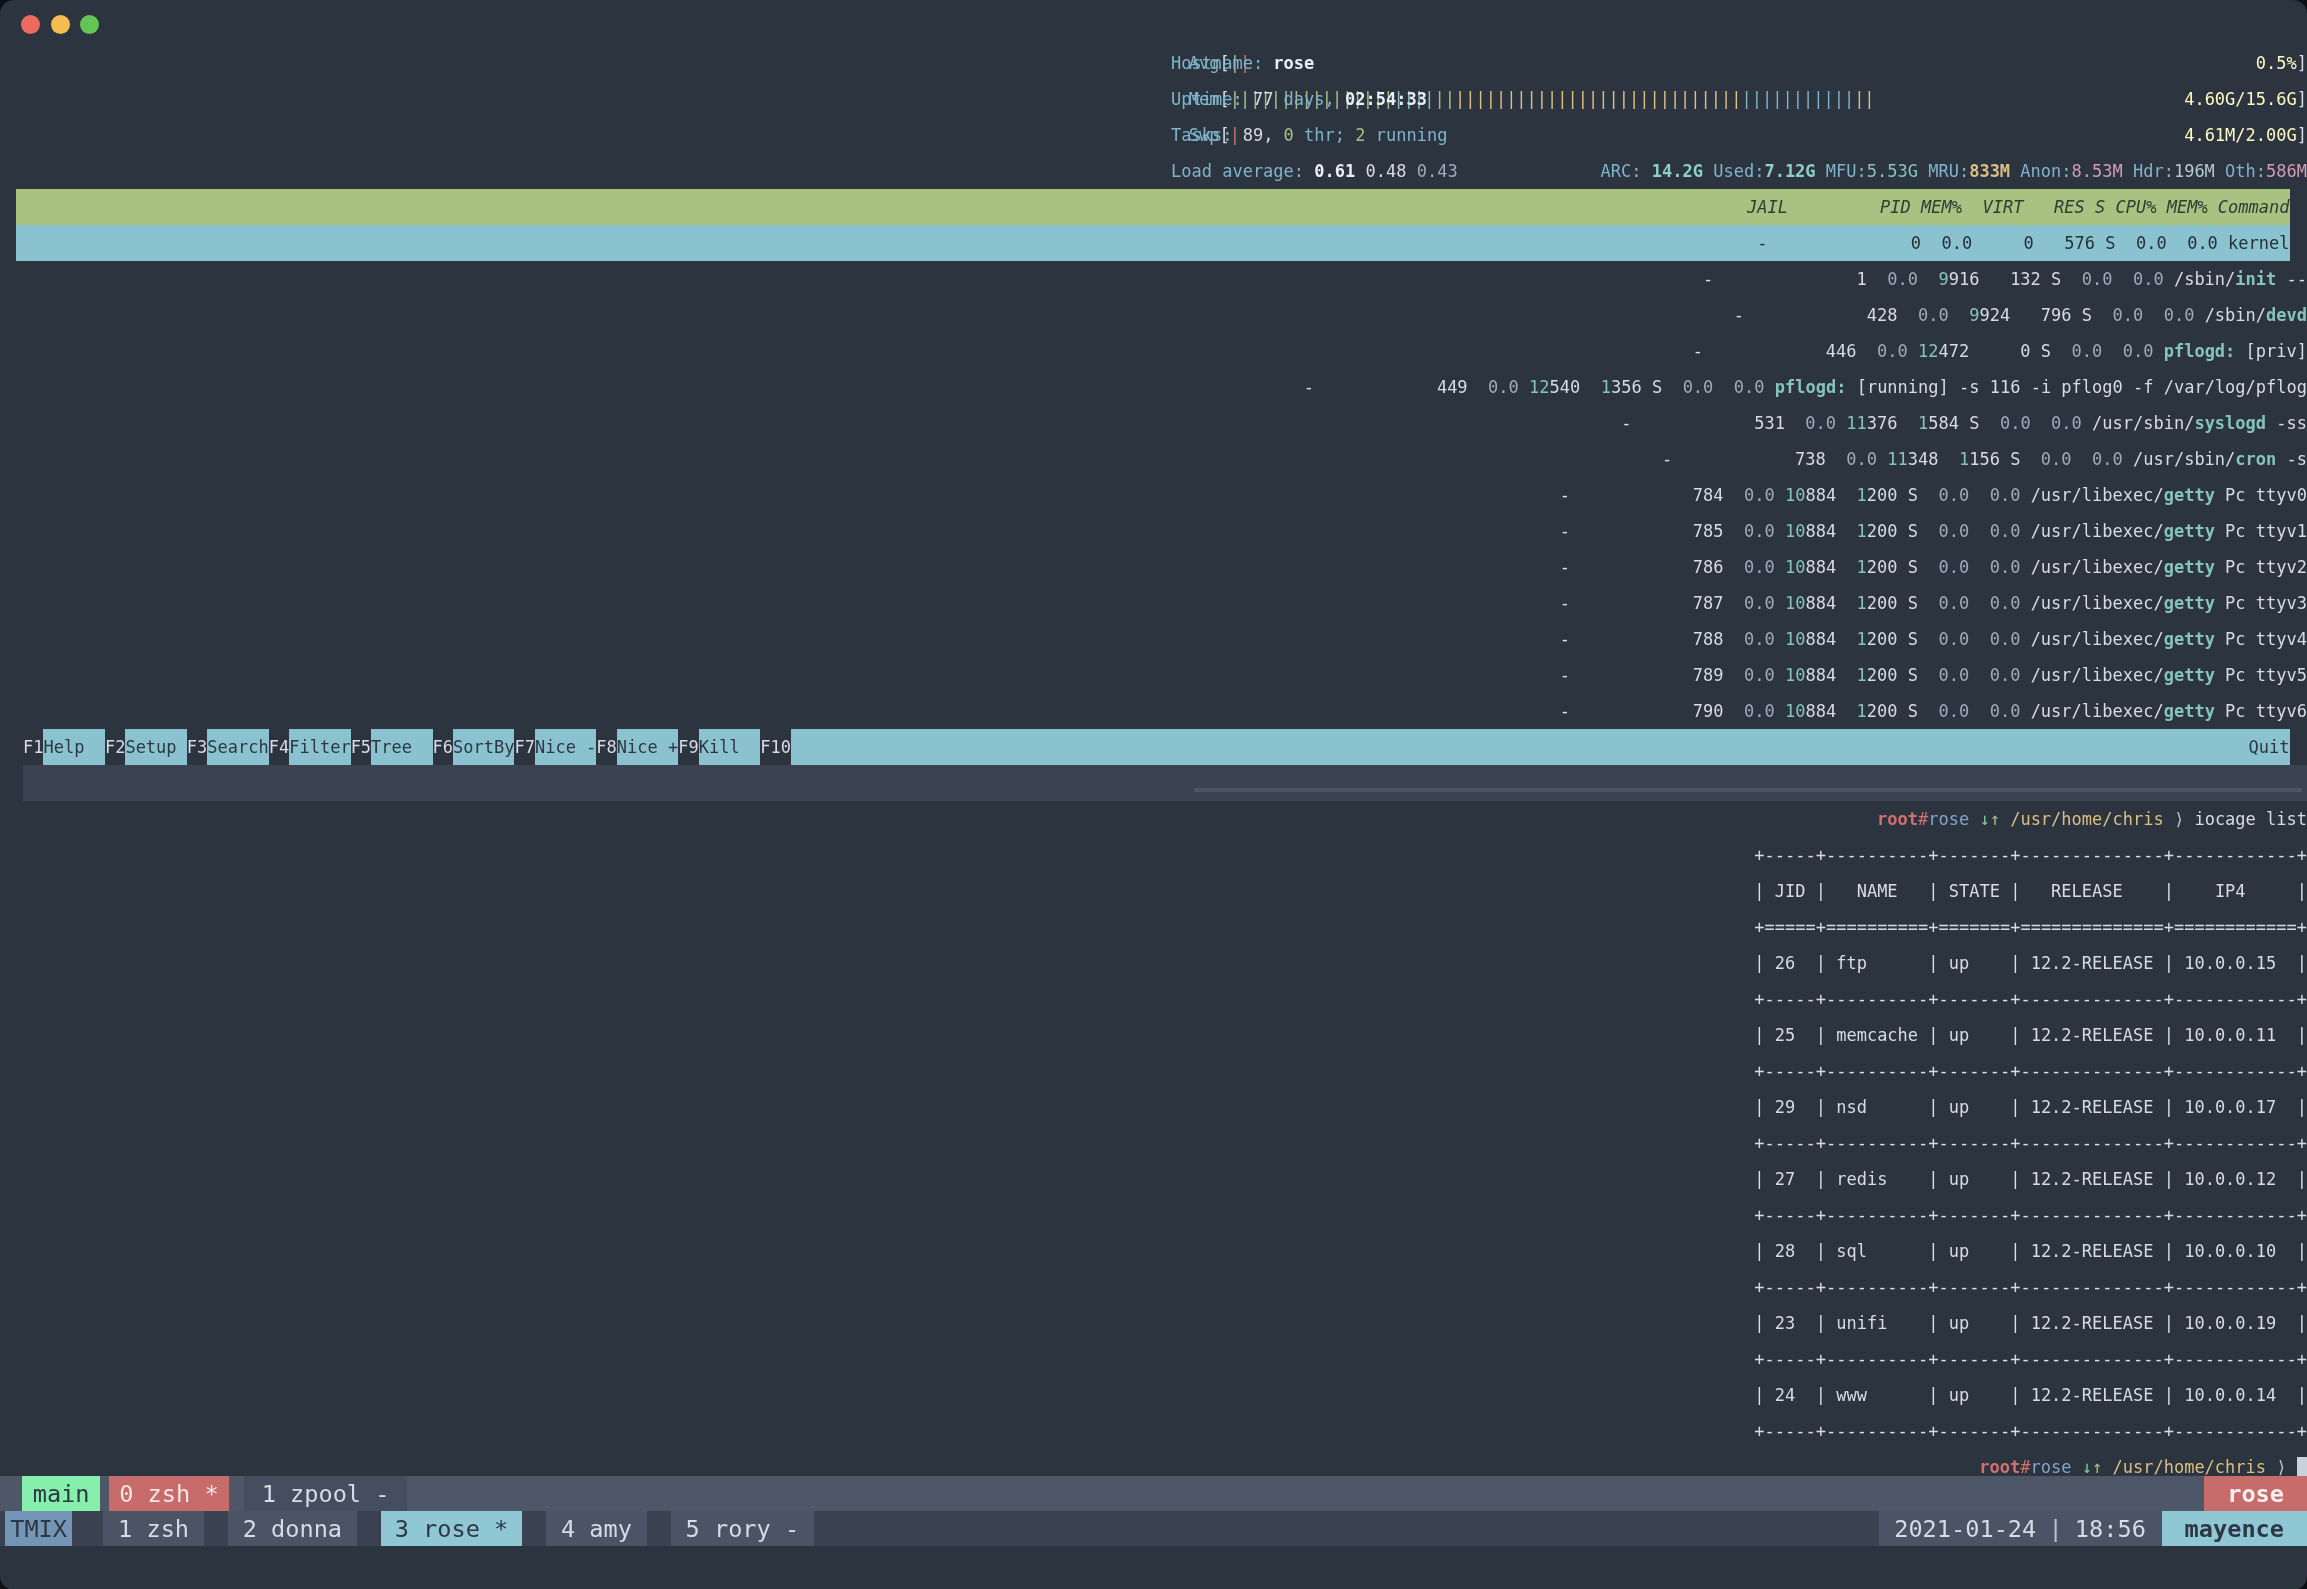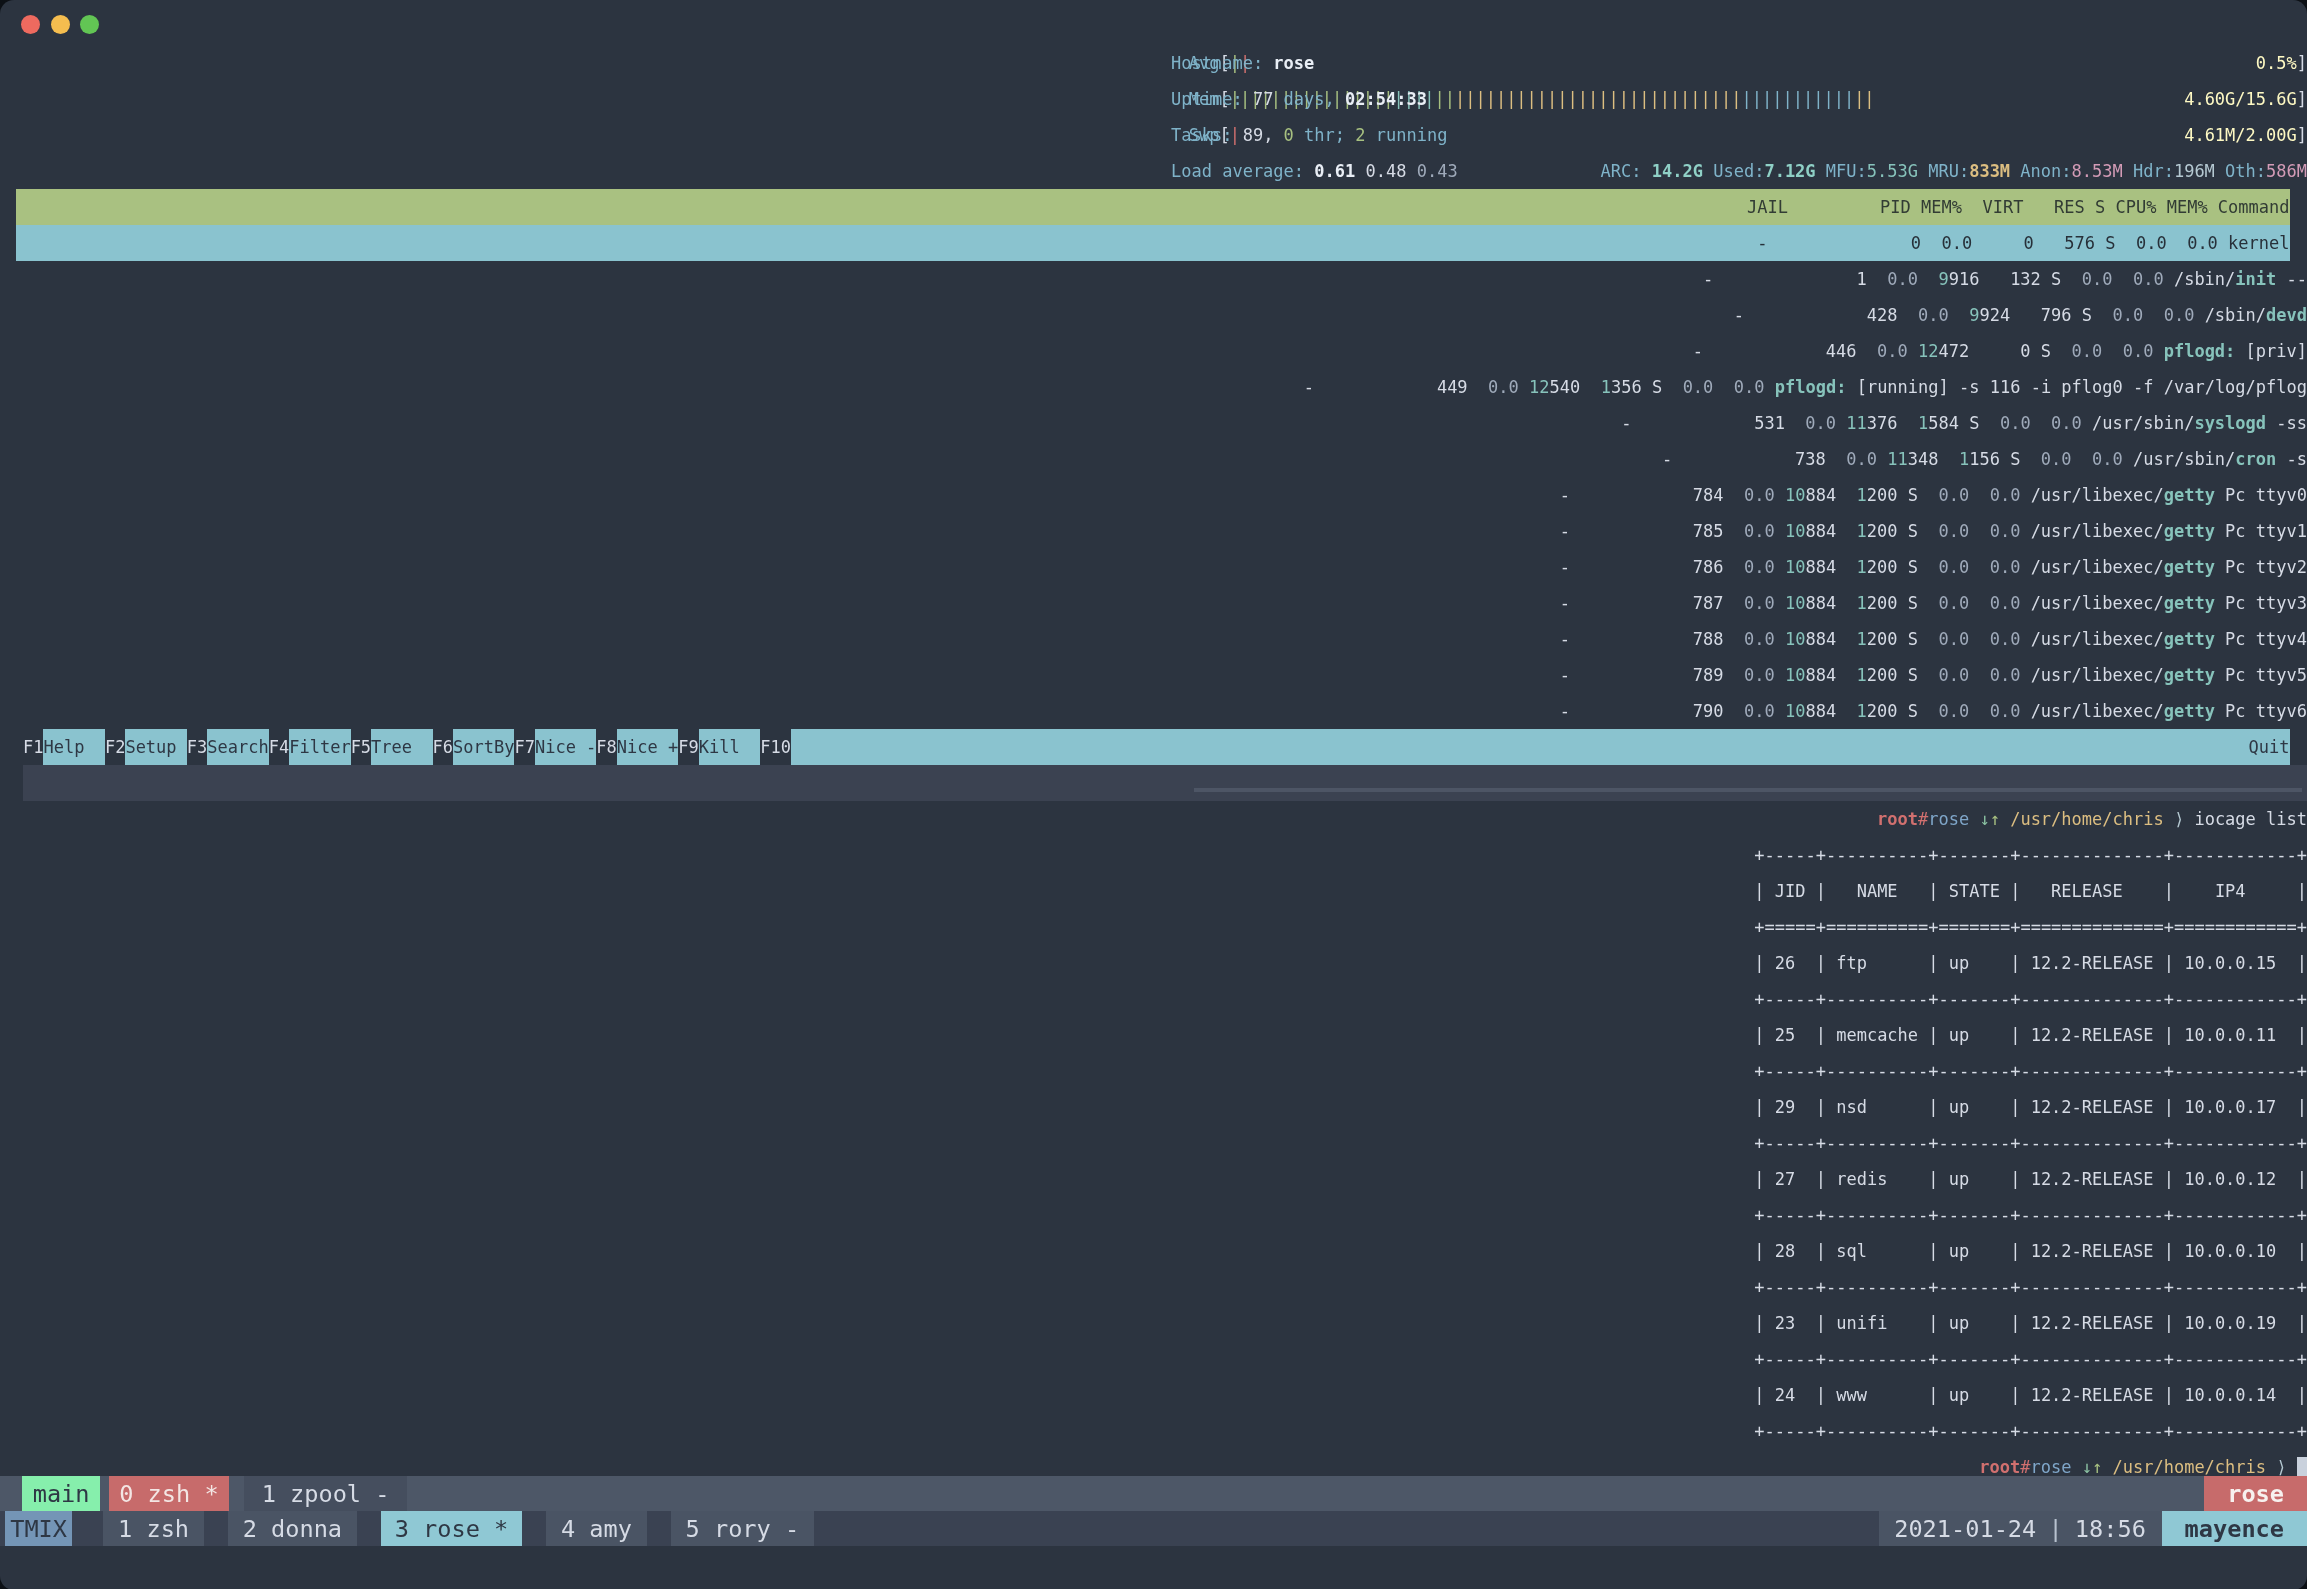--- a/index.html
+++ b/index.html
@@ -20,21 +20,21 @@
   .cyn{color:#7fb3c9;} .tea{color:#87c3bb;} .teaB{color:#8fd0c6;font-weight:bold;}
   .grn{color:#a7c080;} .yel{color:#dcbe81;} .yelB{color:#dcbe81;font-weight:bold;}
   .red{color:#d1706f;} .redB{color:#d1706f;font-weight:bold;}
   .pnk{color:#d39bb6;} .pal{color:#b5c9d2;} .whtB{color:#e9eef5;font-weight:bold;}
   .blu{color:#7fa6c9;} .aqu{color:#8cc3a3;}
   .cmd{color:#87c3bb;font-weight:bold;}
   .cur{background:#c9d1dc;color:#c9d1dc;}
 
   
   .bg-hdr,.bg-sel,.fbar{margin-right:17.5px;}
-  .bg-hdr{background:#a9c181;} .bg-hdr .sg{color:#323c34;}
+  .bg-hdr{background:#a9c181;font-style:italic;} .bg-hdr .sg{color:#323c34;}
   .bg-sel{background:#8ac3cf;} .bg-sel .sg{color:#273039;}
   .bg-band{background:#3b4251;margin-left:7px;padding-left:0;}
   .pane-line{position:absolute;left:1171px;width:1108px;height:3.5px;top:23px;background:#4d5565;}
 
   
   .meter{display:inline-flex;width:1067px;justify-content:space-between;vertical-align:top;}
   .rcol{position:absolute;left:1155px;top:0;white-space:pre;}
 
   
   .fbar{display:flex;padding-left:7px;}

